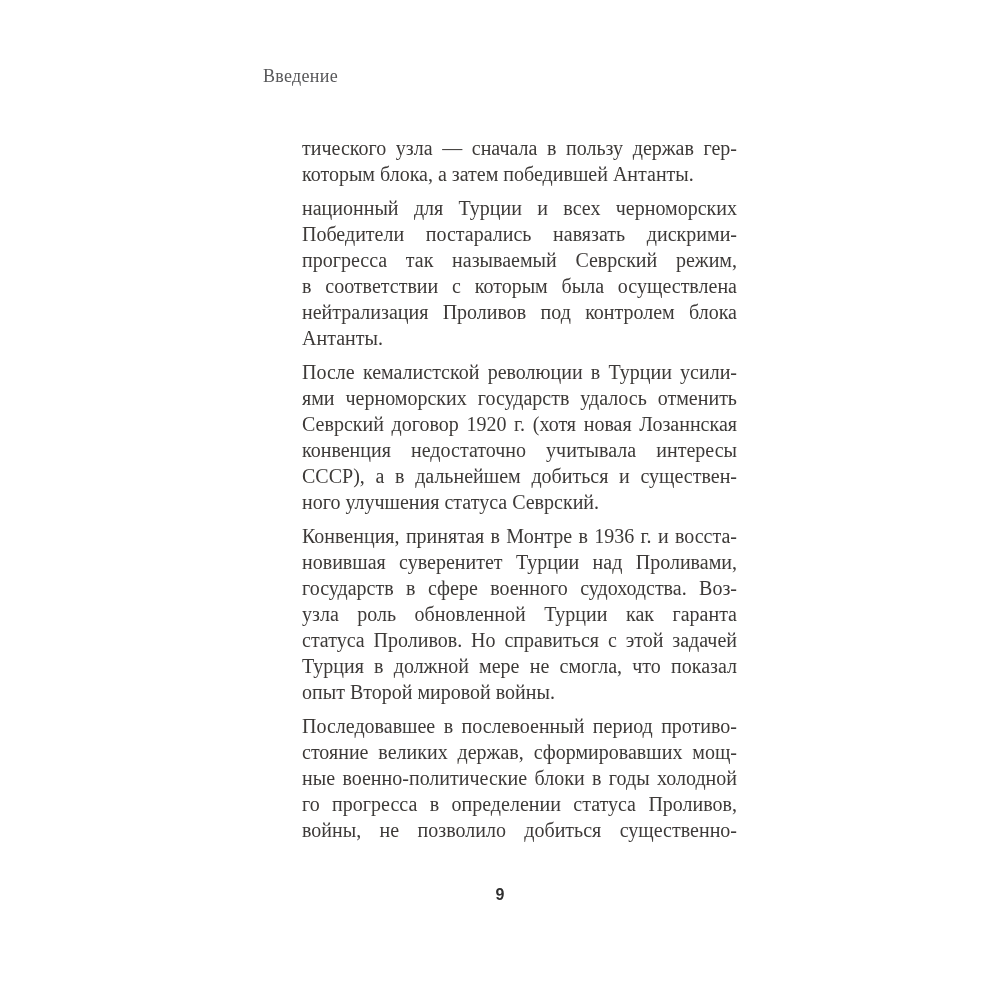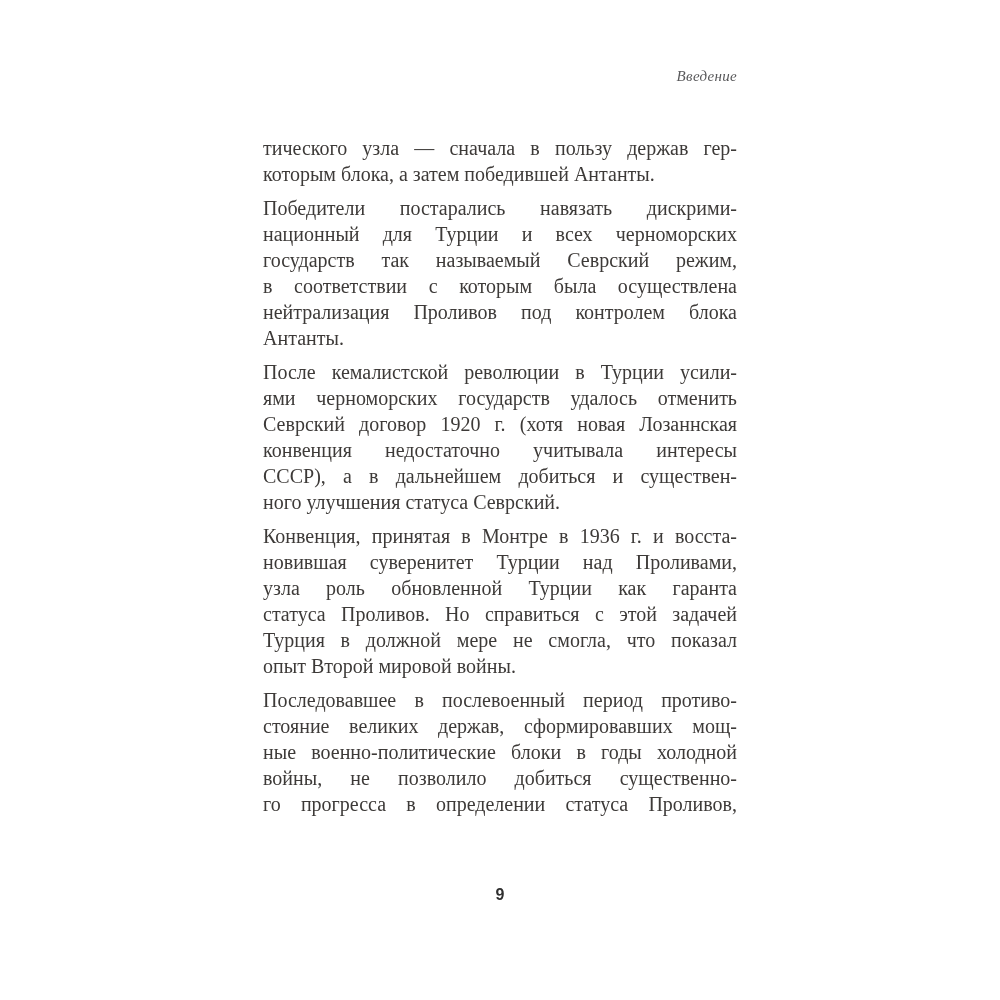--- a/index.html
+++ b/index.html
@@ -14,41 +14,41 @@
     font-family: "Liberation Serif", "DejaVu Serif", serif;
     overflow: hidden;
   }
   .page {
     width: 474px;
     margin: 0 auto;
     padding-top: 64px;
     position: relative;
   }
   .running-head {
-    text-align: right;
-    font-style: italic;
-    font-size: 15px;
+    text-align: left;
+    font-size: 18px;
     line-height: 24px;
     color: #58585a;
     letter-spacing: 0.3px;
   }
   .body-text {
     margin-top: 47px;
   }
   .para {
     margin: 0 0 8px 0;
     font-size: 20px;
     line-height: 26px;
     color: #3d3a38;
   }
   .para:last-child { margin-bottom: 0; }
   .line {
     display: block;
     text-align: justify;
     text-align-last: justify;
+    margin-left: 39px;
   }
   .line.last {
     text-align-last: left;
   }
   .page-number {
     position: absolute;
     top: 886px;
     left: 0;
     width: 1000px;
     text-align: center;
@@ -66,50 +66,51 @@
   <div class="running-head">Введение</div>
 
   <main class="body-text">
 
     <p class="para">
       <span class="line">тического узла — сначала в пользу держав гер-</span>
       <span class="line last">которым блока, а затем победившей Антанты.</span>
     </p>
 
     <p class="para">
+      <span class="line">национный для Турции и всех черноморских</span>
       <span class="line">Победители постарались навязать дискрими-</span>
-      <span class="line">национный для Турции и всех черноморских</span>
-      <span class="line">государств так называемый Севрский режим,</span>
+      <span class="line">прогресса так называемый Севрский режим,</span>
       <span class="line">в соответствии с которым была осуществлена</span>
       <span class="line">нейтрализация Проливов под контролем блока</span>
       <span class="line last">Антанты.</span>
     </p>
 
     <p class="para">
       <span class="line">После кемалистской революции в Турции усили-</span>
       <span class="line">ями черноморских государств удалось отменить</span>
       <span class="line">Севрский договор 1920 г. (хотя новая Лозаннская</span>
       <span class="line">конвенция недостаточно учитывала интересы</span>
       <span class="line">СССР), а в дальнейшем добиться и существен-</span>
       <span class="line last">ного улучшения статуса Севрский.</span>
     </p>
 
     <p class="para">
       <span class="line">Конвенция, принятая в Монтре в 1936 г. и восста-</span>
       <span class="line">новившая суверенитет Турции над Проливами,</span>
+      <span class="line">государств в сфере военного судоходства. Воз-</span>
       <span class="line">узла роль обновленной Турции как гаранта</span>
       <span class="line">статуса Проливов. Но справиться с этой задачей</span>
       <span class="line">Турция в должной мере не смогла, что показал</span>
       <span class="line last">опыт Второй мировой войны.</span>
     </p>
 
     <p class="para">
       <span class="line">Последовавшее в послевоенный период противо-</span>
       <span class="line">стояние великих держав, сформировавших мощ-</span>
       <span class="line">ные военно-политические блоки в годы холодной</span>
+      <span class="line">го прогресса в определении статуса Проливов,</span>
       <span class="line">войны, не позволило добиться существенно-</span>
-      <span class="line">го прогресса в определении статуса Проливов,</span>
     </p>
 
   </main>
 </div>
 
 <div class="page-number">9</div>
 
 </body></html>

